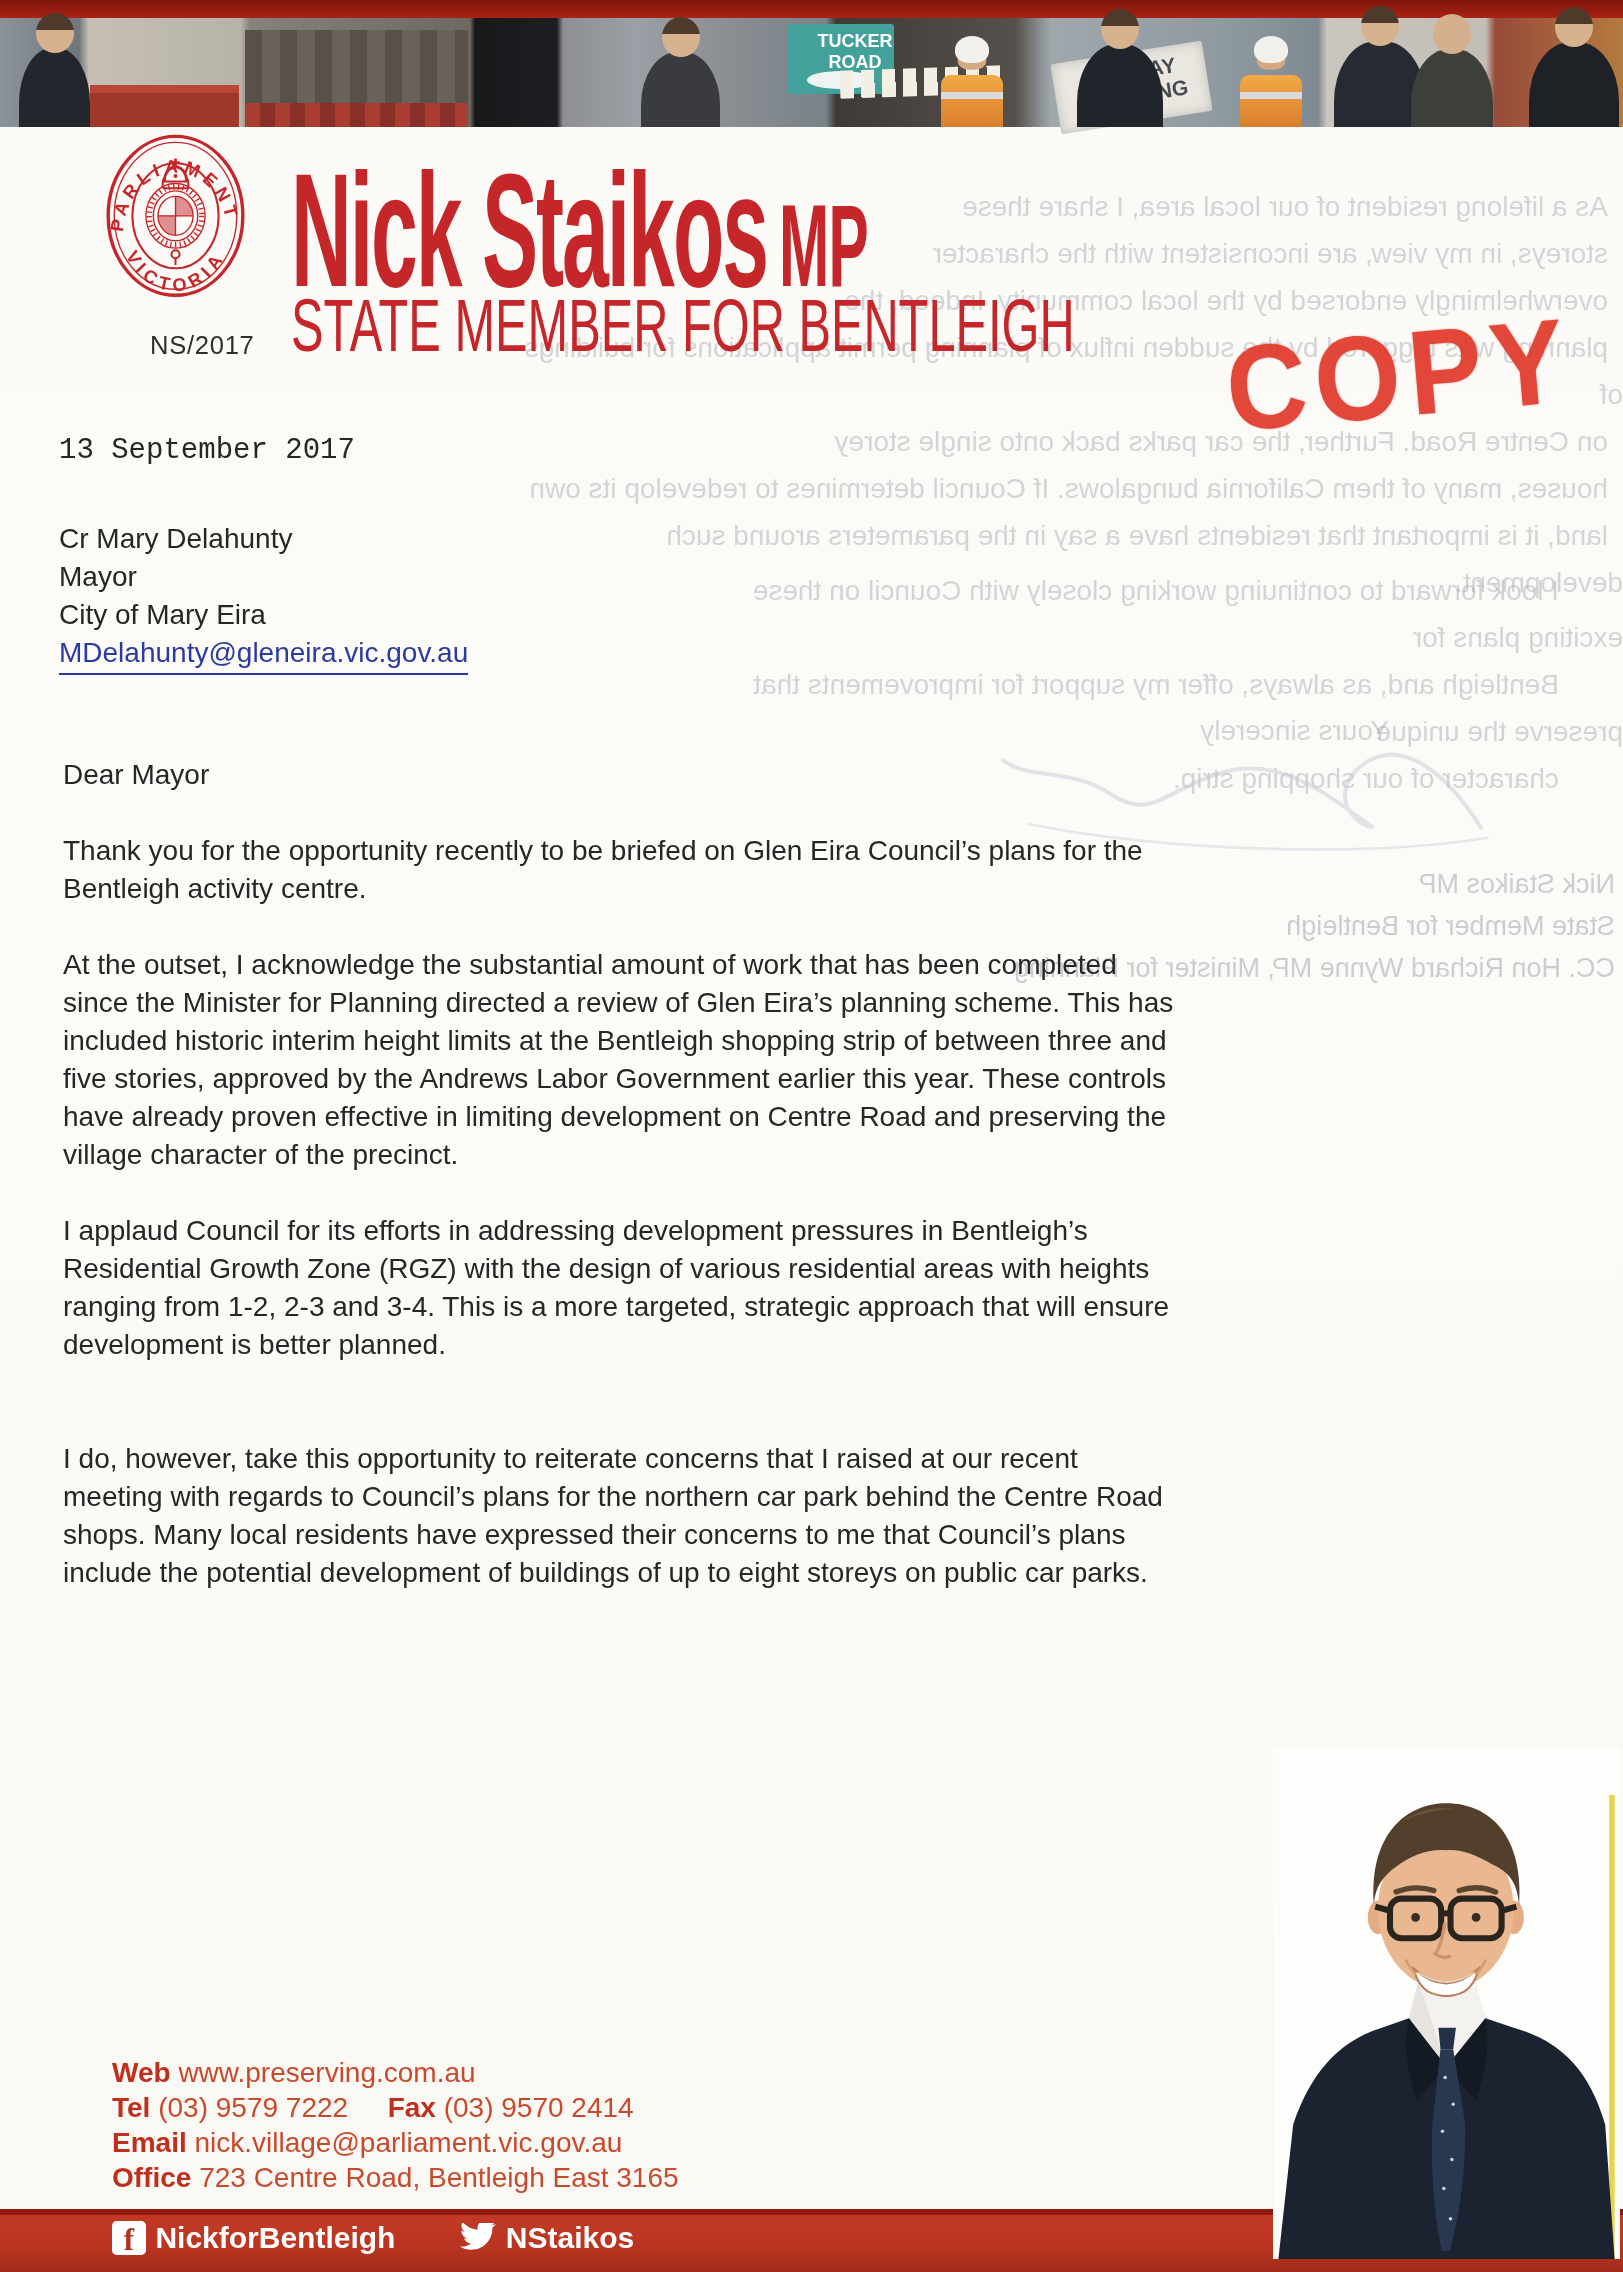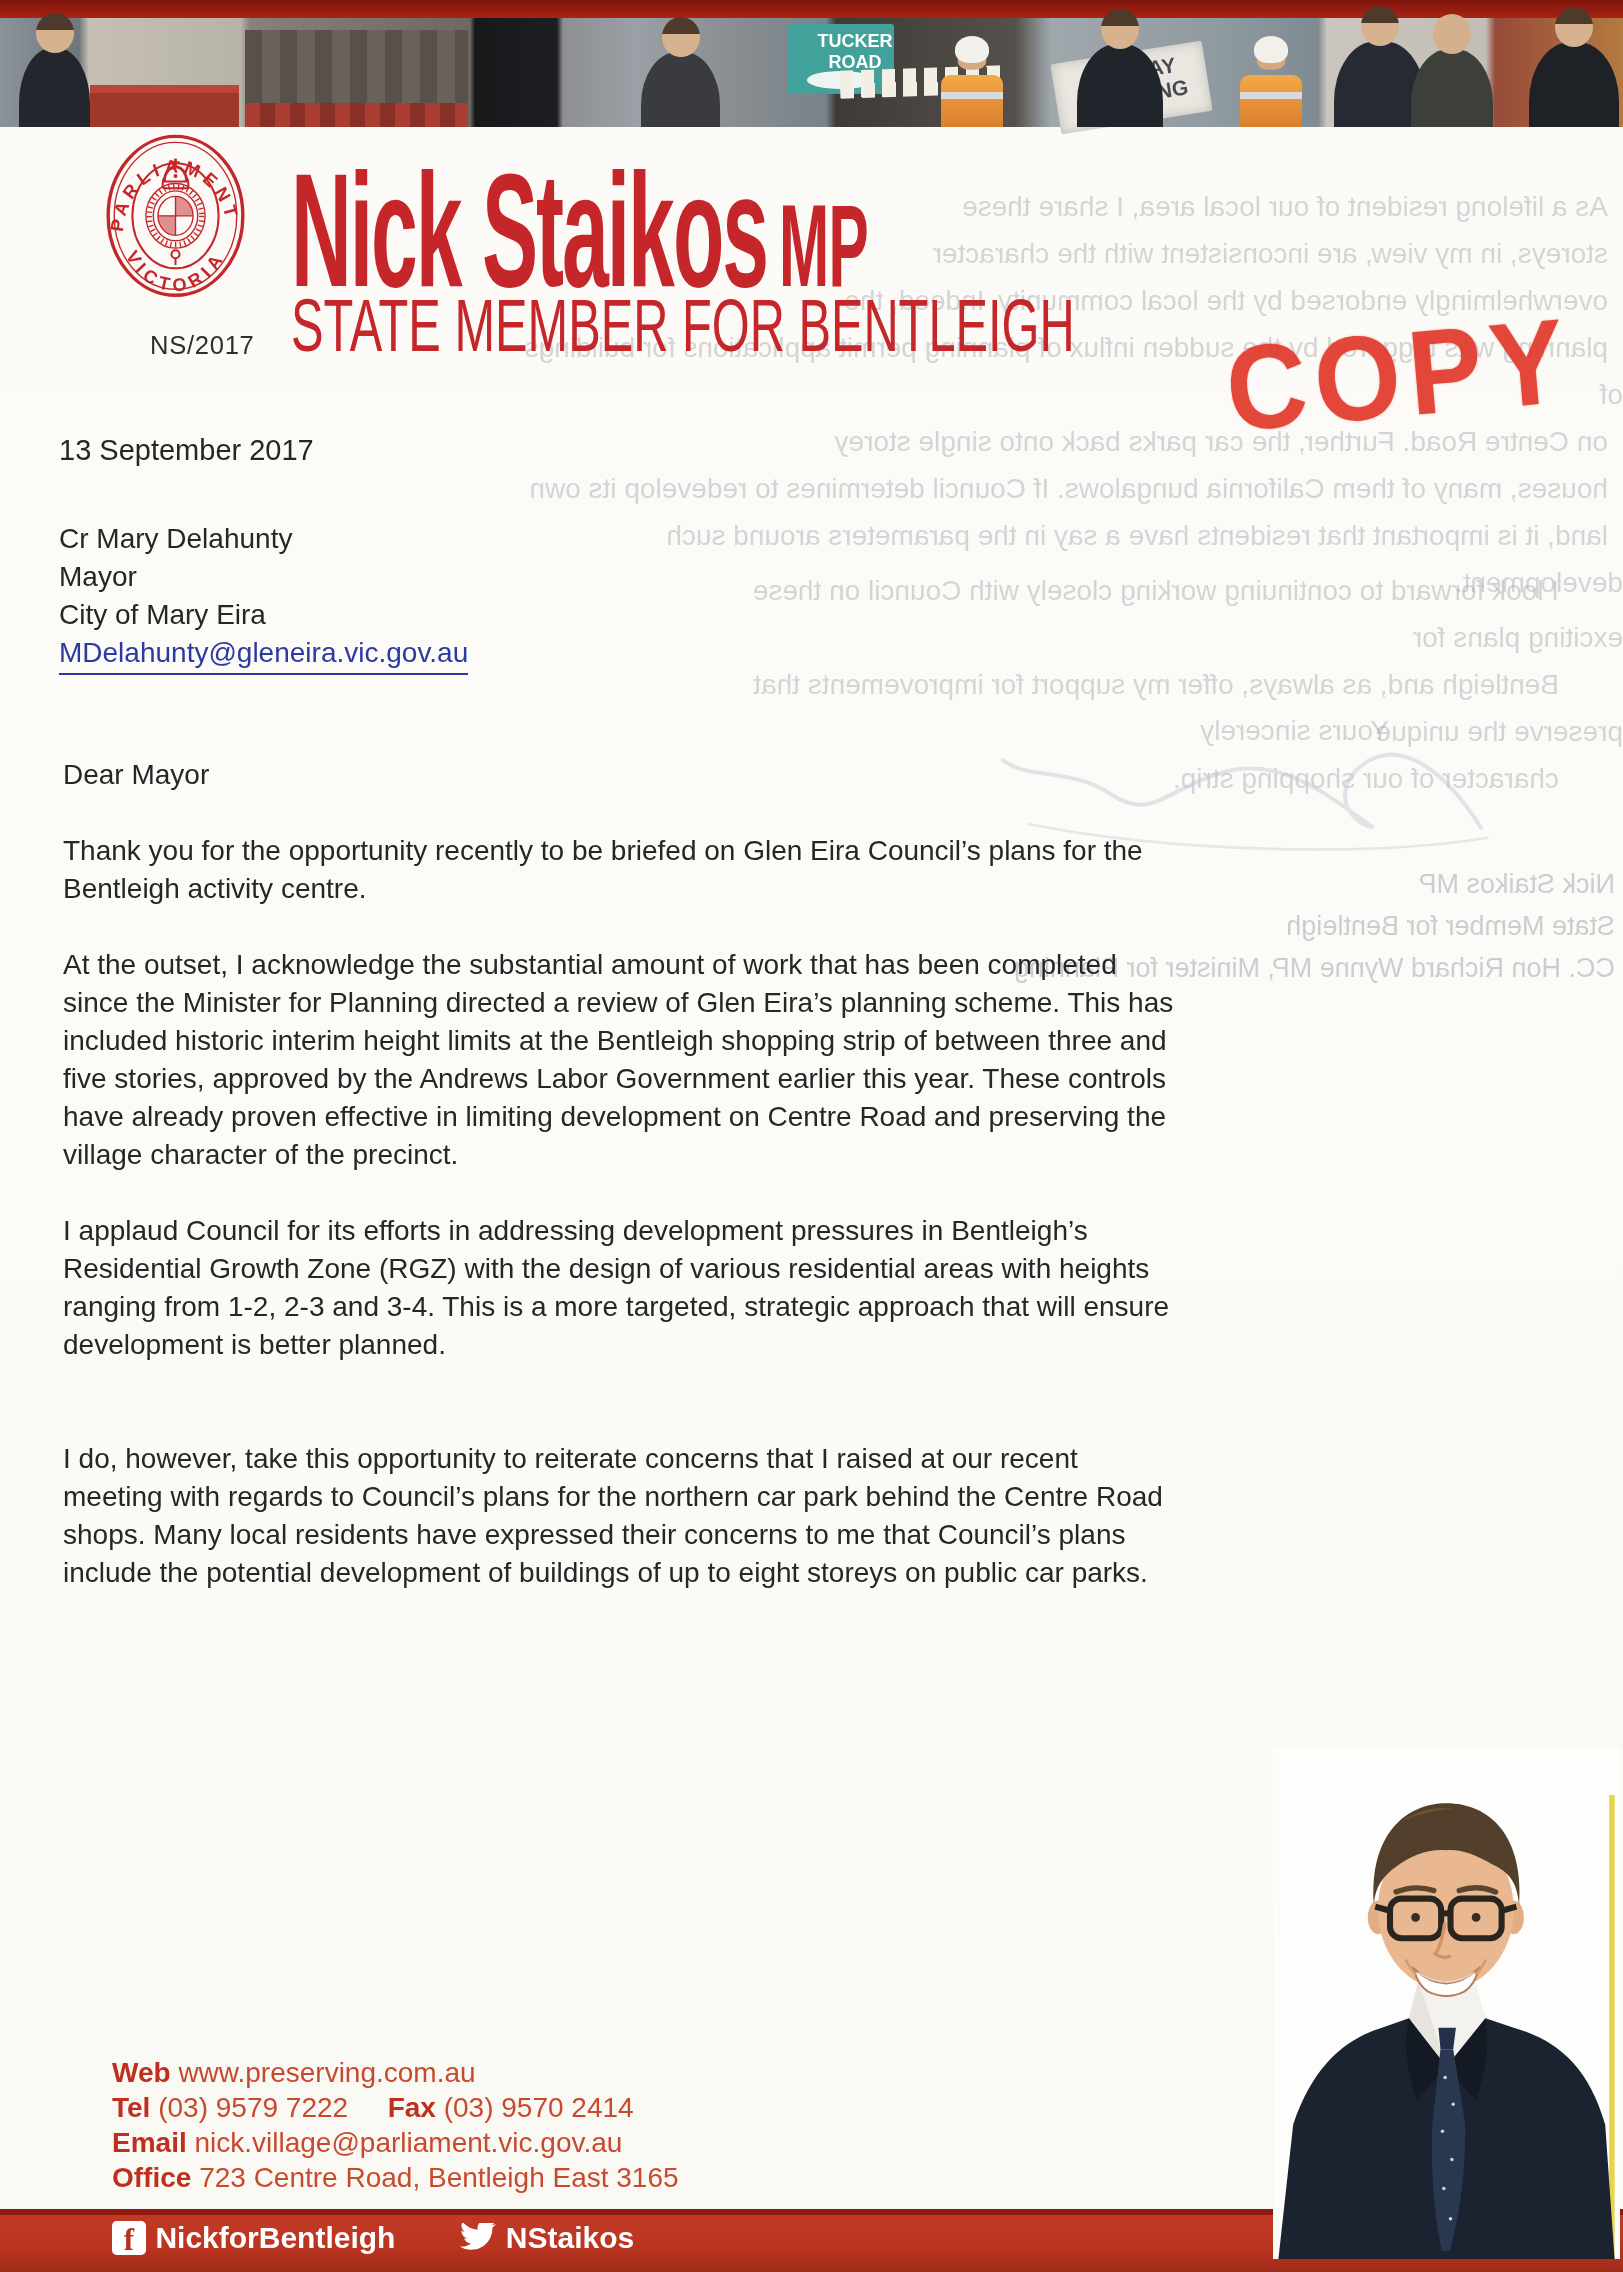--- a/index.html
+++ b/index.html
@@ -64,21 +64,21 @@
   .brand-name .nm{font-size:162px;letter-spacing:-4px;}
   .brand-name .mp{font-size:116px;margin-left:23px;letter-spacing:-1.3px;}
   .brand-role{position:absolute;left:291px;top:288px;z-index:2;color:var(--c-brand_red);font-size:75px;
     transform:scaleX(.65);transform-origin:left top;white-space:nowrap;line-height:1;}
   .ref{position:absolute;left:122px;top:331px;z-index:2;font-size:25.6px;color:#2f2f2f;letter-spacing:0.7px;margin-left:28px;}
   .stamp{position:absolute;left:1226px;top:311px;z-index:3;font-size:111px;font-weight:bold;letter-spacing:8px;
     color:var(--c-stamp_red);transform:rotate(-5deg) scaleY(1.08);opacity:.93;
     text-shadow:0 0 2px rgba(226,58,44,.55);}
 
   
-  .dateline{position:absolute;left:59px;top:434px;z-index:2;font-size:29px;}
+  .dateline{position:absolute;left:59px;top:434px;z-index:2;font-size:29px;font-family:Liberation Mono, monospace;}
   .recipient{position:absolute;left:59px;top:520px;z-index:2;font-size:28px;line-height:38px;}
   .email-link{display:inline-block;color:var(--c-link_blue);text-decoration:none;
     border-bottom:2px solid var(--c-link_blue);padding-bottom:0.7px;}
   .letter{position:absolute;left:63px;top:756px;width:1386px;z-index:2;font-size:28px;line-height:38px;}
   .letter .salutation{margin:0 0 38px 0;}
   .letter .subject{font-weight:bold;margin:0 0 38px 0;}
   .paragraphs p{white-space:pre-line;margin:0 0 38px 0;}
   .paragraphs p:nth-child(3){margin-bottom:76px;}
 
   

